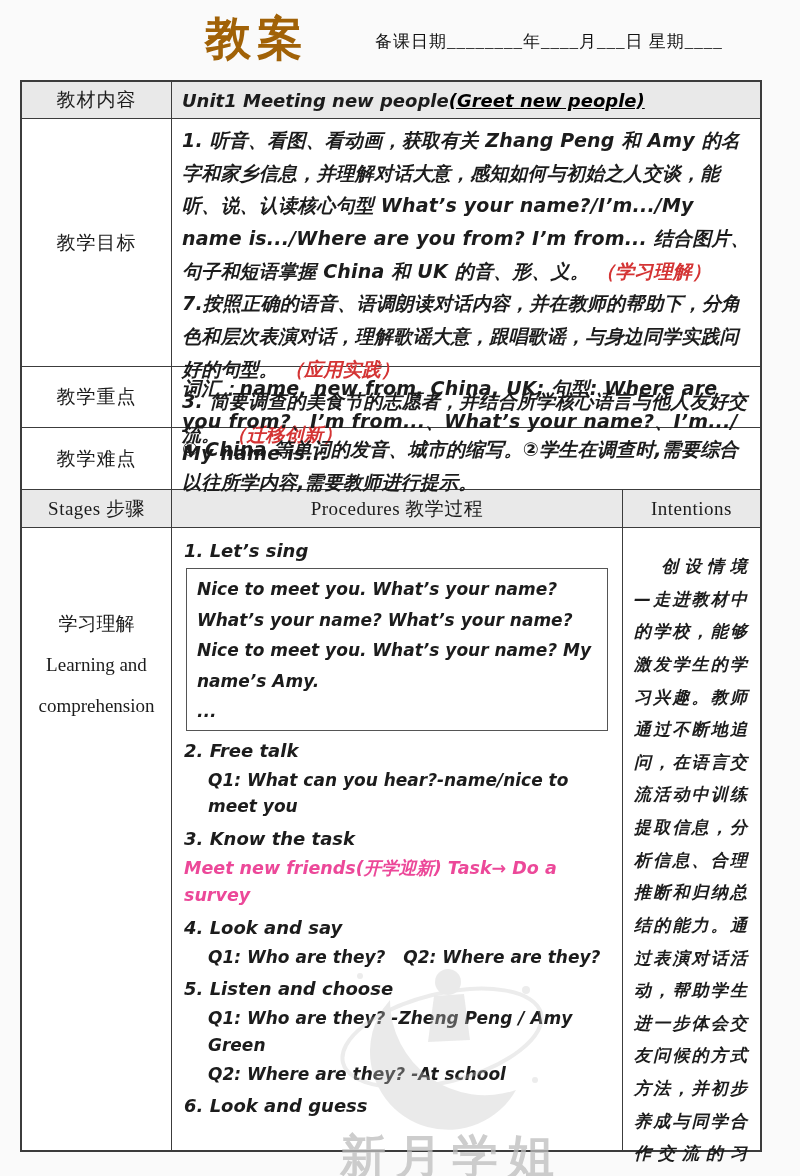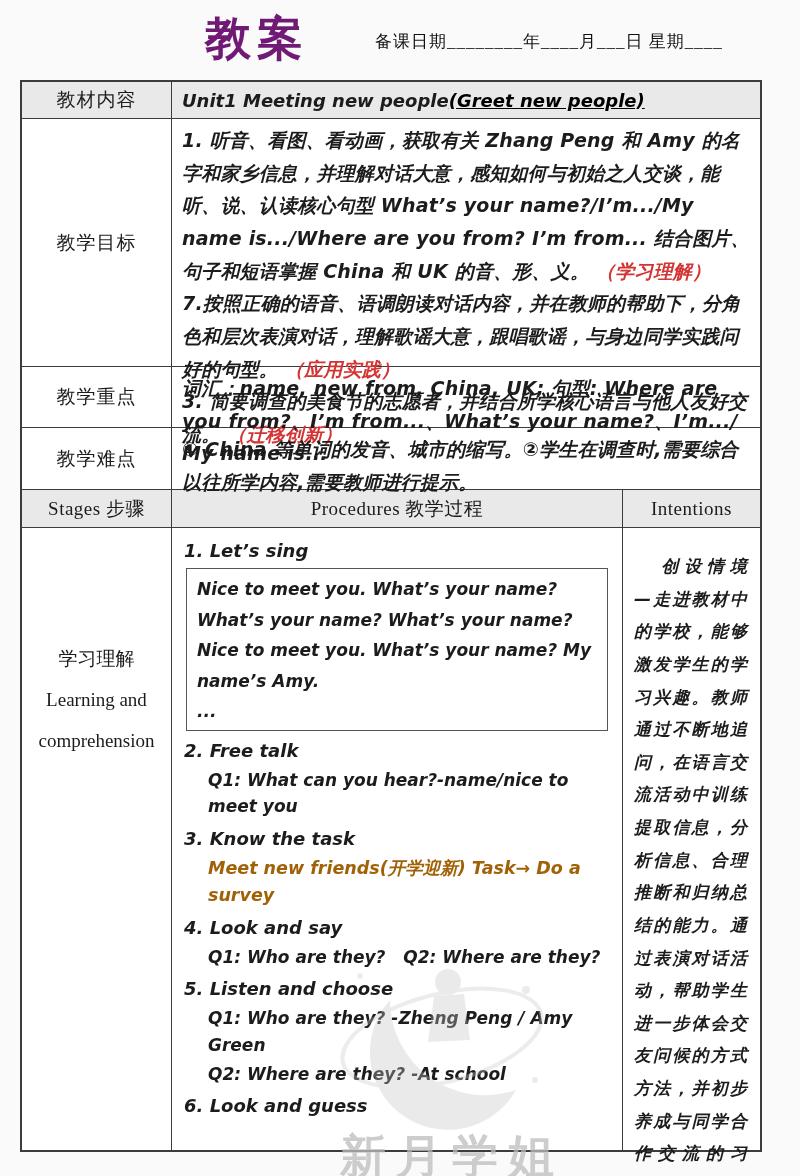--- a/index.html
+++ b/index.html
@@ -10,21 +10,21 @@
     color:#1c1c1c;
     position:relative;
   }
   .hand { font-family:"DejaVu Sans","Liberation Sans",sans-serif; font-style:italic; }
 
   
   .page-header { position:absolute; top:6px; left:0; width:800px; height:72px; }
   .doc-title {
     position:absolute; left:205px; top:2px;
     font-size:46px; font-weight:bold; letter-spacing:6px;
-    font-family:"Liberation Serif","DejaVu Serif",serif; color:#701a75;
+    font-family:"Liberation Serif","DejaVu Serif",serif; color:#a16207;
   }
   .date-line {
     position:absolute; left:375px; top:24px;
     font-size:17px; letter-spacing:1px; color:#111; white-space:nowrap;
   }
 
   
   .sheet {
     position:absolute; left:20px; top:80px; width:742px;
     border:2px solid #3c3c3c; background:#fff; z-index:1;
@@ -58,32 +58,32 @@
     font-size:19px; letter-spacing:.5px;
   }
   .sh-stages { width:150px; flex:0 0 150px; border-right:1.5px solid #3c3c3c; }
   .sh-proc   { flex:1; border-right:1.5px solid #3c3c3c; }
   .sh-int    { width:137px; flex:0 0 137px; }
 
   .row-main { display:flex; }
   .main-stage {
     width:150px; flex:0 0 150px; border-right:1.5px solid #3c3c3c;
     display:flex; flex-direction:column; align-items:center;
-    padding-top:111px; font-size:19px; line-height:2.15; text-align:center;
+    padding-top:76px; font-size:19px; line-height:2.15; text-align:center;
   }
   .main-proc { flex:1; border-right:1.5px solid #3c3c3c; padding:4px 8px 4px 12px; overflow:hidden; }
   .main-int  {
     width:137px; flex:0 0 137px; padding:22px 11px;
     font-size:17px; line-height:1.92; letter-spacing:2px;
     text-align:justify; text-indent:1.6em; font-weight:600;
   }
 
   .proc-heading { font-size:18px; font-weight:bold; margin-top:5px; line-height:1.5; }
   .proc-qa      { font-size:17px; font-weight:600; margin-left:24px; line-height:1.55; margin-top:3px; }
-  .proc-red     { font-size:17.5px; font-weight:bold; margin-left:24px; line-height:1.55; margin-top:3px; color:#a16207;font-style:italic; }
+  .proc-red     { font-size:17.5px; font-weight:bold; line-height:1.55; margin-top:3px; color:#ec4899;font-style:italic; }
   .proc-box {
     border:1.5px solid #555; margin:4px 6px 6px 2px; padding:5px 10px 3px 10px;
     font-size:17px; font-weight:600; line-height:1.8; white-space:pre-line;
   }
 
   
   .watermark { position:absolute; z-index:3; pointer-events:none; }
   .wm-art  { left:330px; top:930px; width:220px; height:220px; opacity:.35; }
   .wm-text {
     left:340px; top:1126px; font-size:46px; font-weight:bold; letter-spacing:10px;

